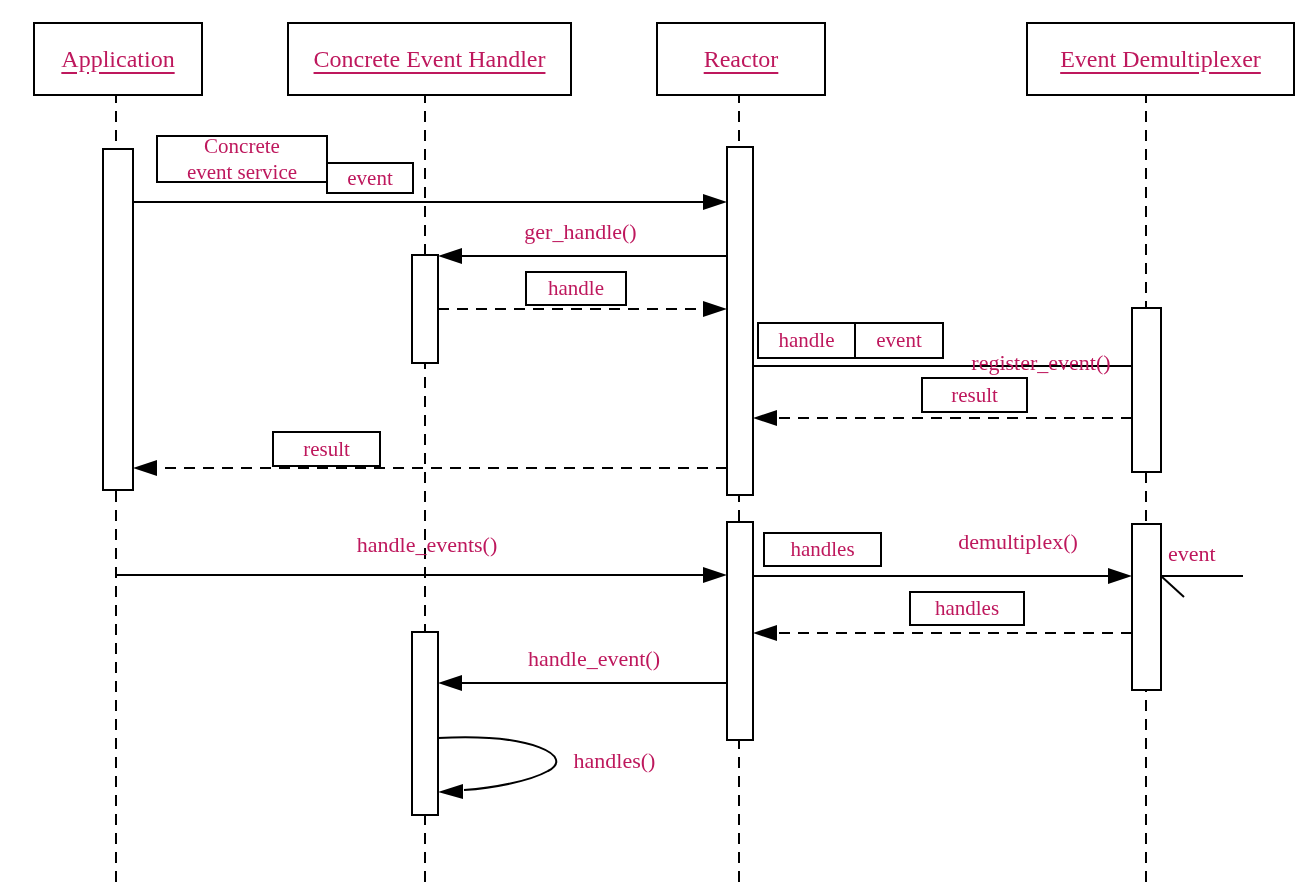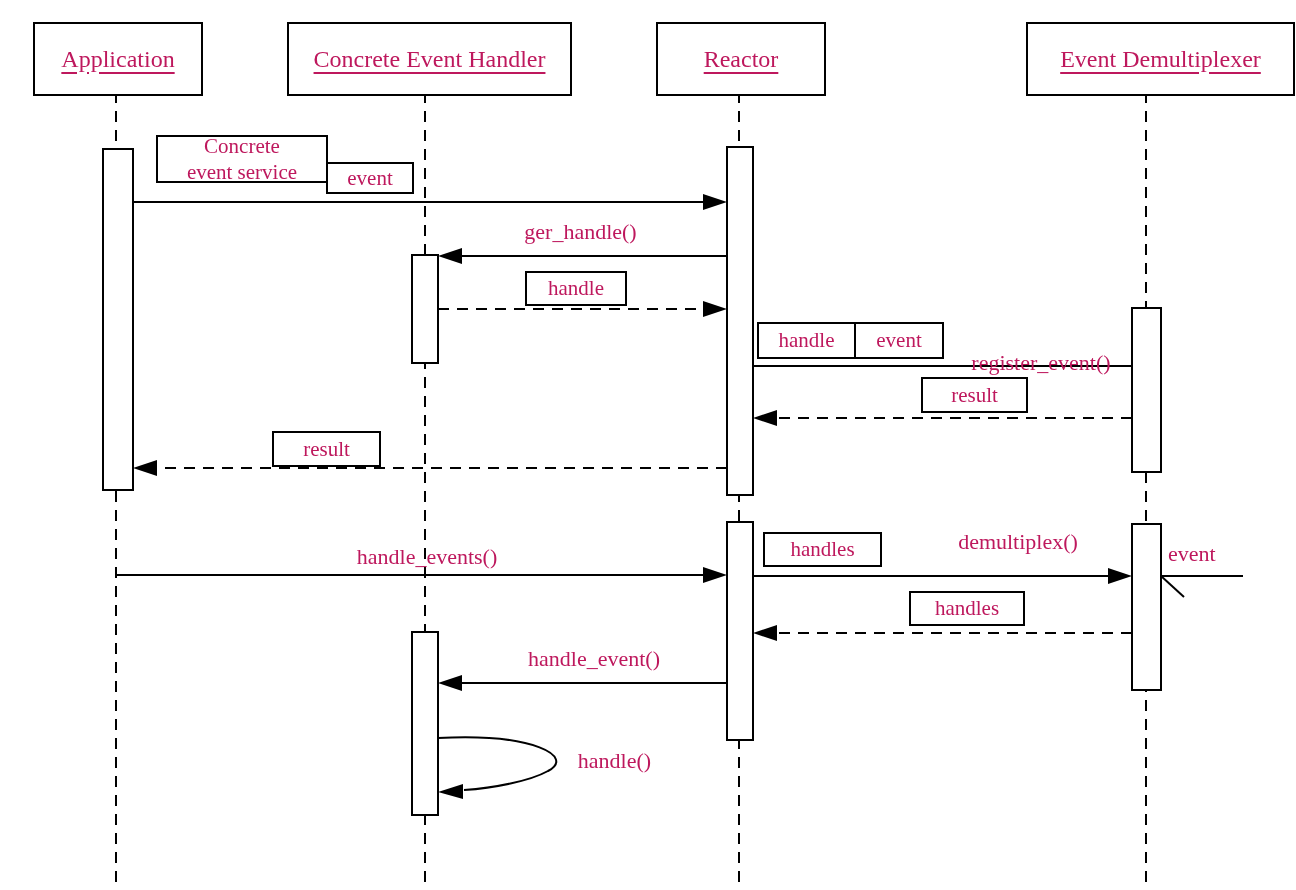--- a/index.html
+++ b/index.html
@@ -190,19 +190,19 @@
   </div>
 
   <div class="boxlabel" style="left:525px;top:271px;width:102px;height:35px;">handle</div>
   <div class="boxlabel" style="left:921px;top:377px;width:107px;height:36px;">result</div>
   <div class="boxlabel" style="left:272px;top:431px;width:109px;height:36px;">result</div>
   <div class="boxlabel" style="left:763px;top:532px;width:119px;height:35px;">handles</div>
   <div class="boxlabel" style="left:909px;top:591px;width:116px;height:35px;">handles</div>
 
   <div class="msglabel" style="left:488px;top:219px;width:185px;">ger_handle()</div>
   <div class="msglabel" style="left:946px;top:322px;width:190px;margin-top:28px;">register_event()</div>
-  <div class="msglabel" style="left:332px;top:544px;width:190px;">handle_events()</div>
+  <div class="msglabel" style="left:332px;top:532px;width:190px;">handle_events()</div>
   <div class="msglabel" style="left:933px;top:529px;width:170px;">demultiplex()</div>
   <div class="msglabel" style="left:1168px;top:541px;width:85px;text-align:left;">event</div>
   <div class="msglabel" style="left:494px;top:646px;width:200px;font-family:Liberation Serif, serif;">handle_event()</div>
-  <div class="msglabel" style="left:552px;top:748px;width:125px;">handle()</div>
+  <div class="msglabel" style="left:552px;top:748px;width:125px;">handles()</div>
 
 </div>
 
 </body></html>

